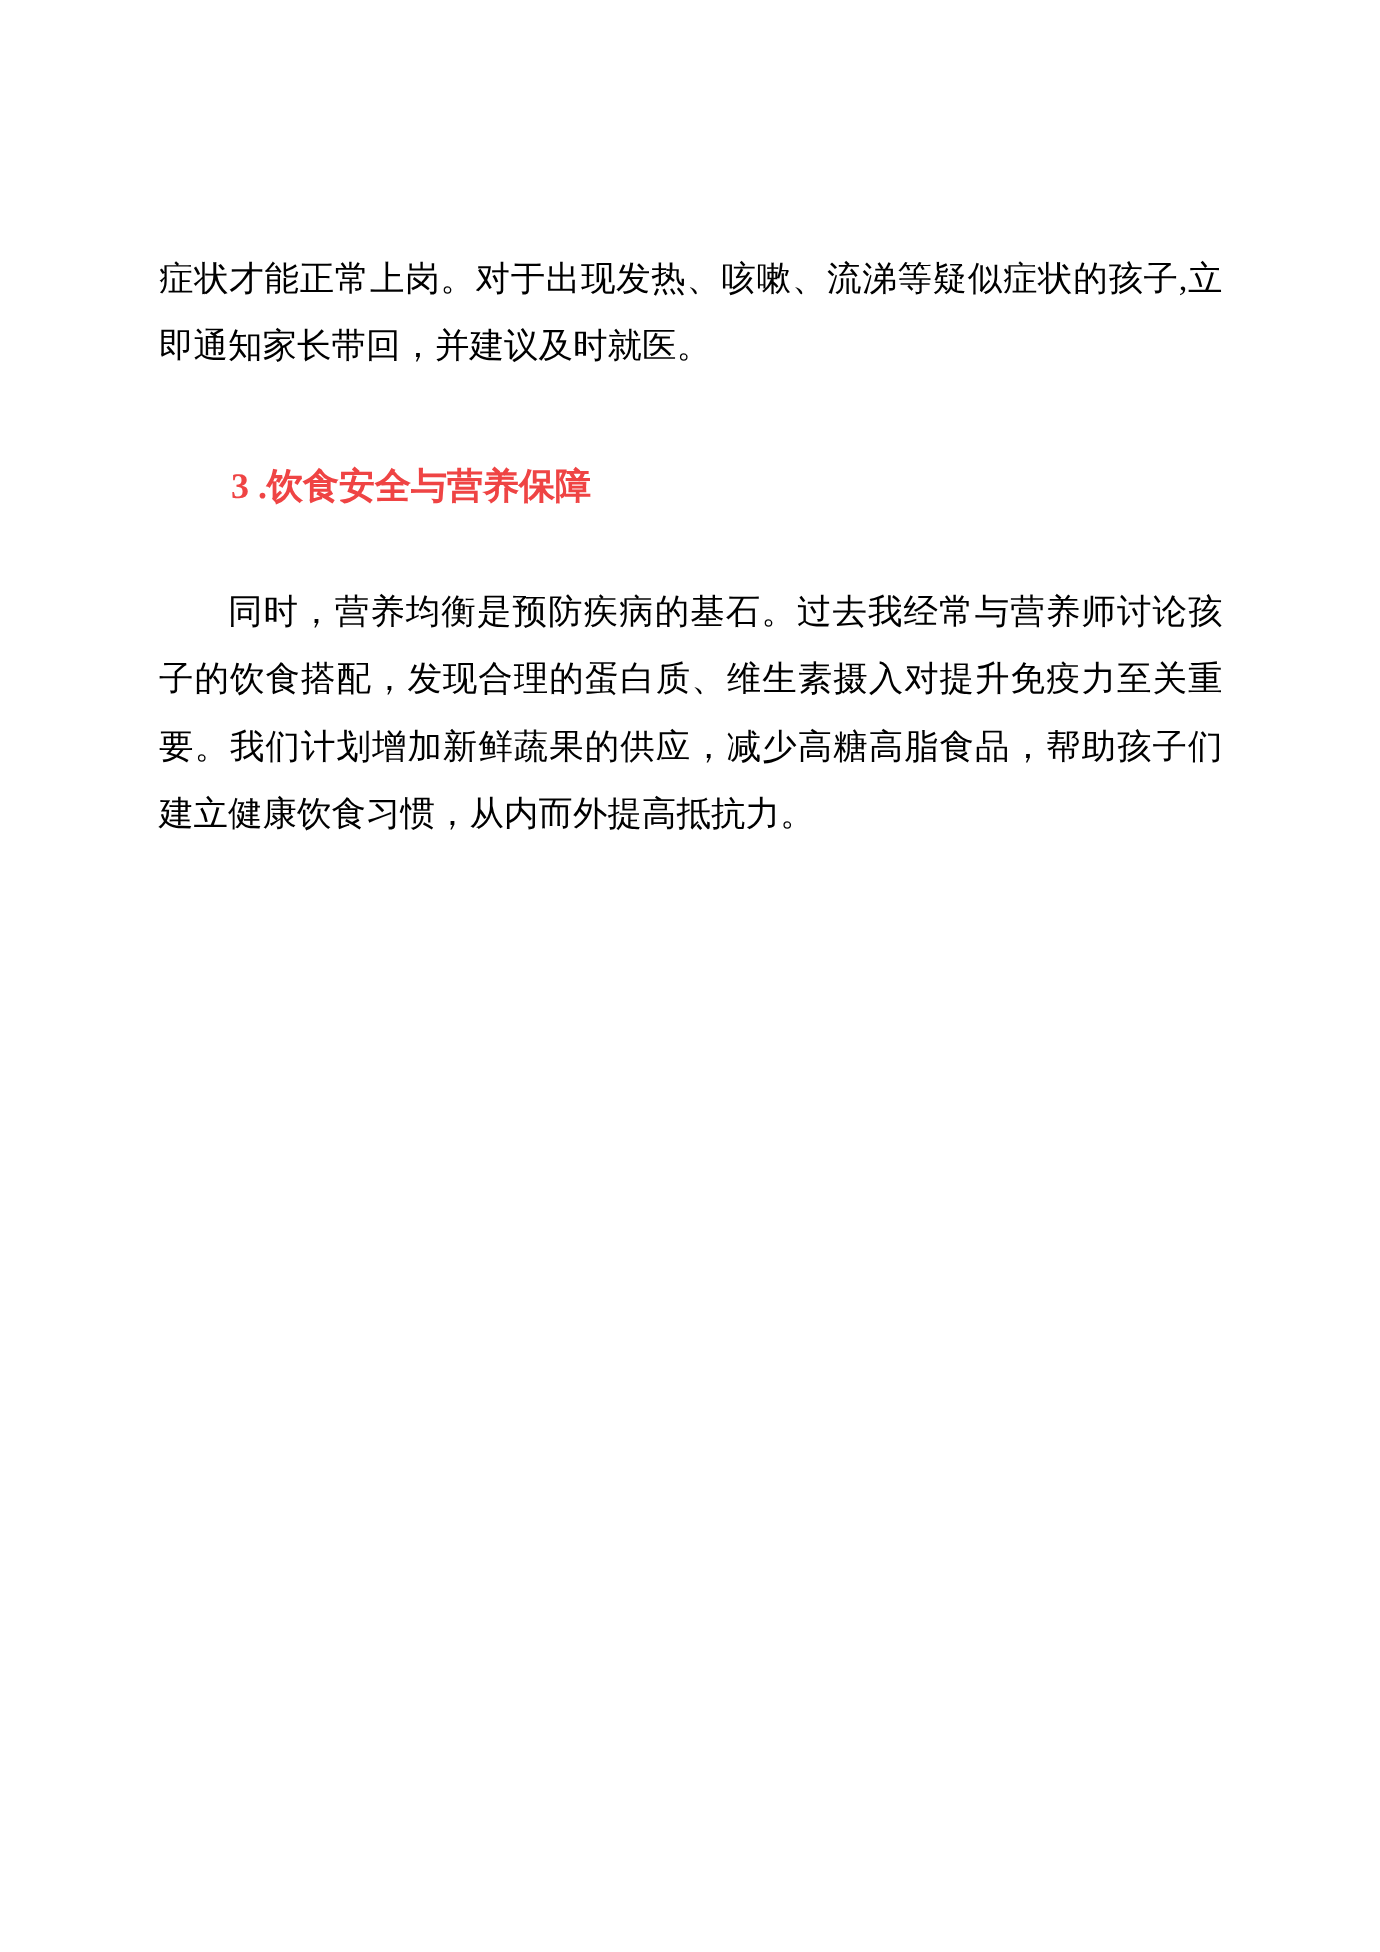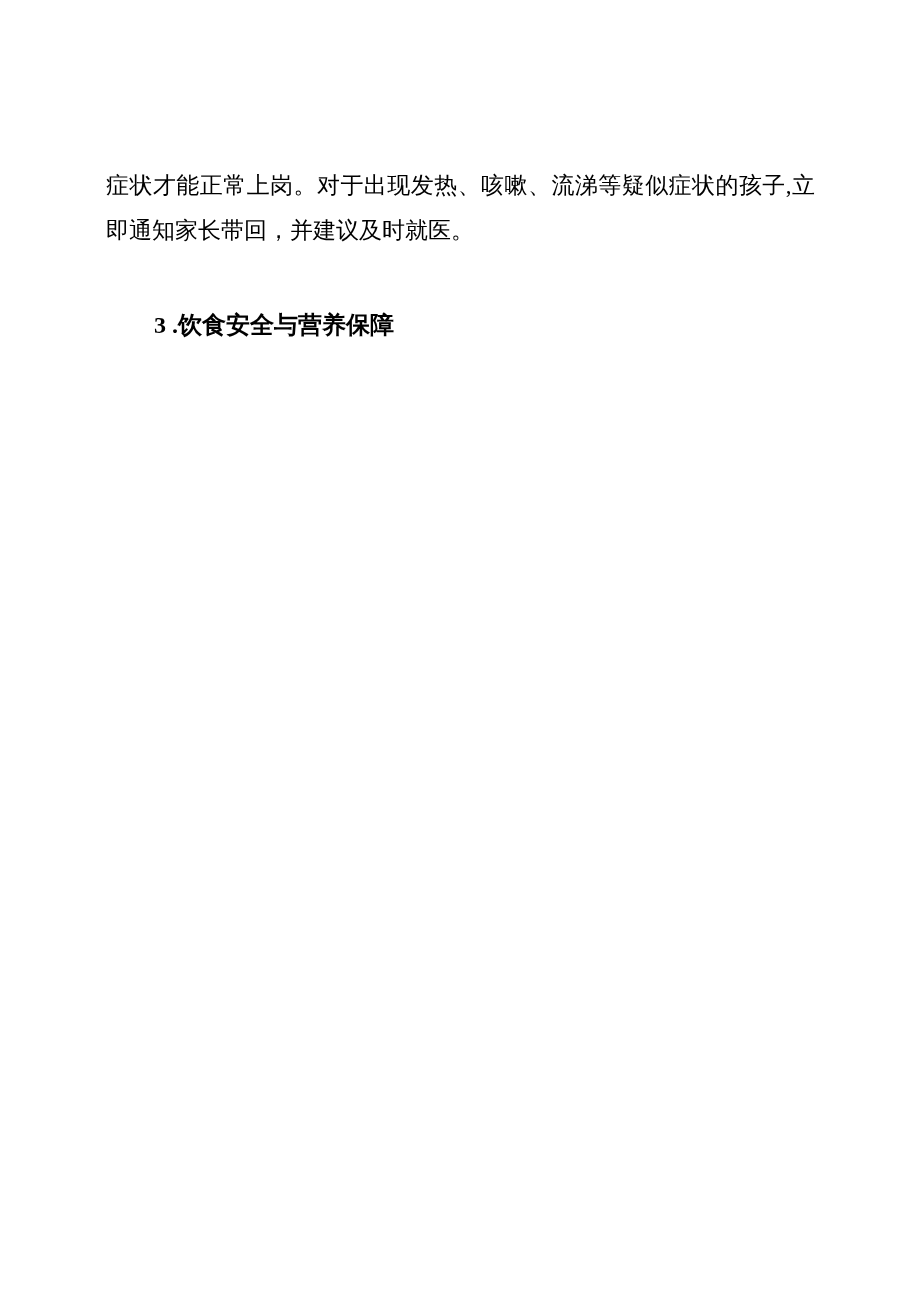--- a/index.html
+++ b/index.html
@@ -32,21 +32,21 @@
   .para.indent {
     text-indent: 2em;
   }
   .sec-heading {
     margin: 49px 0 37px 0;
     font-family: "Liberation Sans", "DejaVu Sans", sans-serif;
     font-size: 24px;
     line-height: 45px;
     font-weight: bold;
     text-indent: 2em;
-    color: #000000;
+    color: #ef4444;
   }
   .sec-heading .num {
     font-family: "Liberation Serif", "DejaVu Serif", serif;
     font-weight: bold;
   }
   .sec-heading .title {
     font-family: "Liberation Sans", "DejaVu Sans", sans-serif;
     font-weight: bold;
   }
 </style>
@@ -54,15 +54,16 @@
 <body>
 
 <div class="page">
 
   <p class="para">症状才能正常上岗。对于出现发热、咳嗽、流涕等疑似症状的孩子,立即通知家长带回，并建议及时就医。</p>
 
 
   <h2 class="sec-heading"><span class="num">3 .</span><span class="title">饮食安全与营养保障</span></h2>
 
 
+  <p class="para indent">同时，营养均衡是预防疾病的基石。过去我经常与营养师讨论孩子的饮食搭配，发现合理的蛋白质、维生素摄入对提升免疫力至关重要。我们计划增加新鲜蔬果的供应，减少高糖高脂食品，帮助孩子们建立健康饮食习惯，从内而外提高抵抗力。</p>
 
 
 </div>
 
 </body></html>

